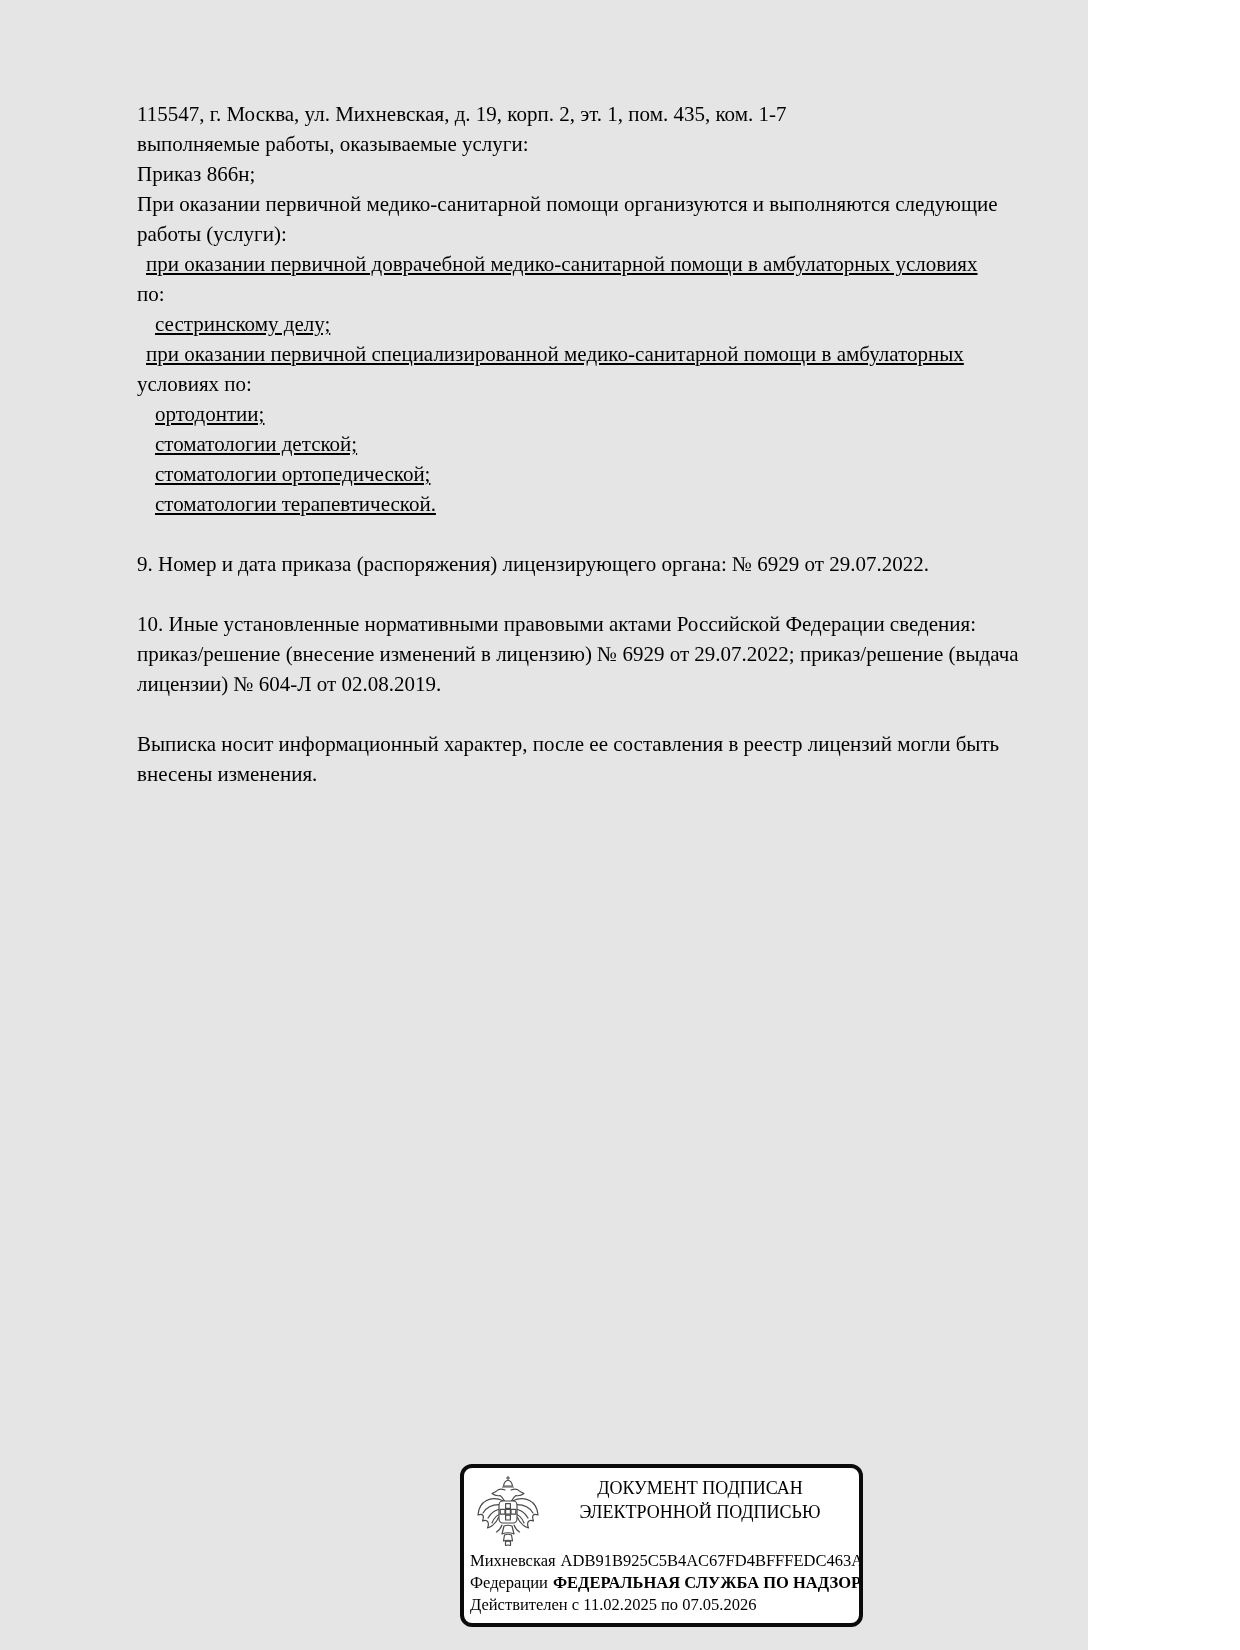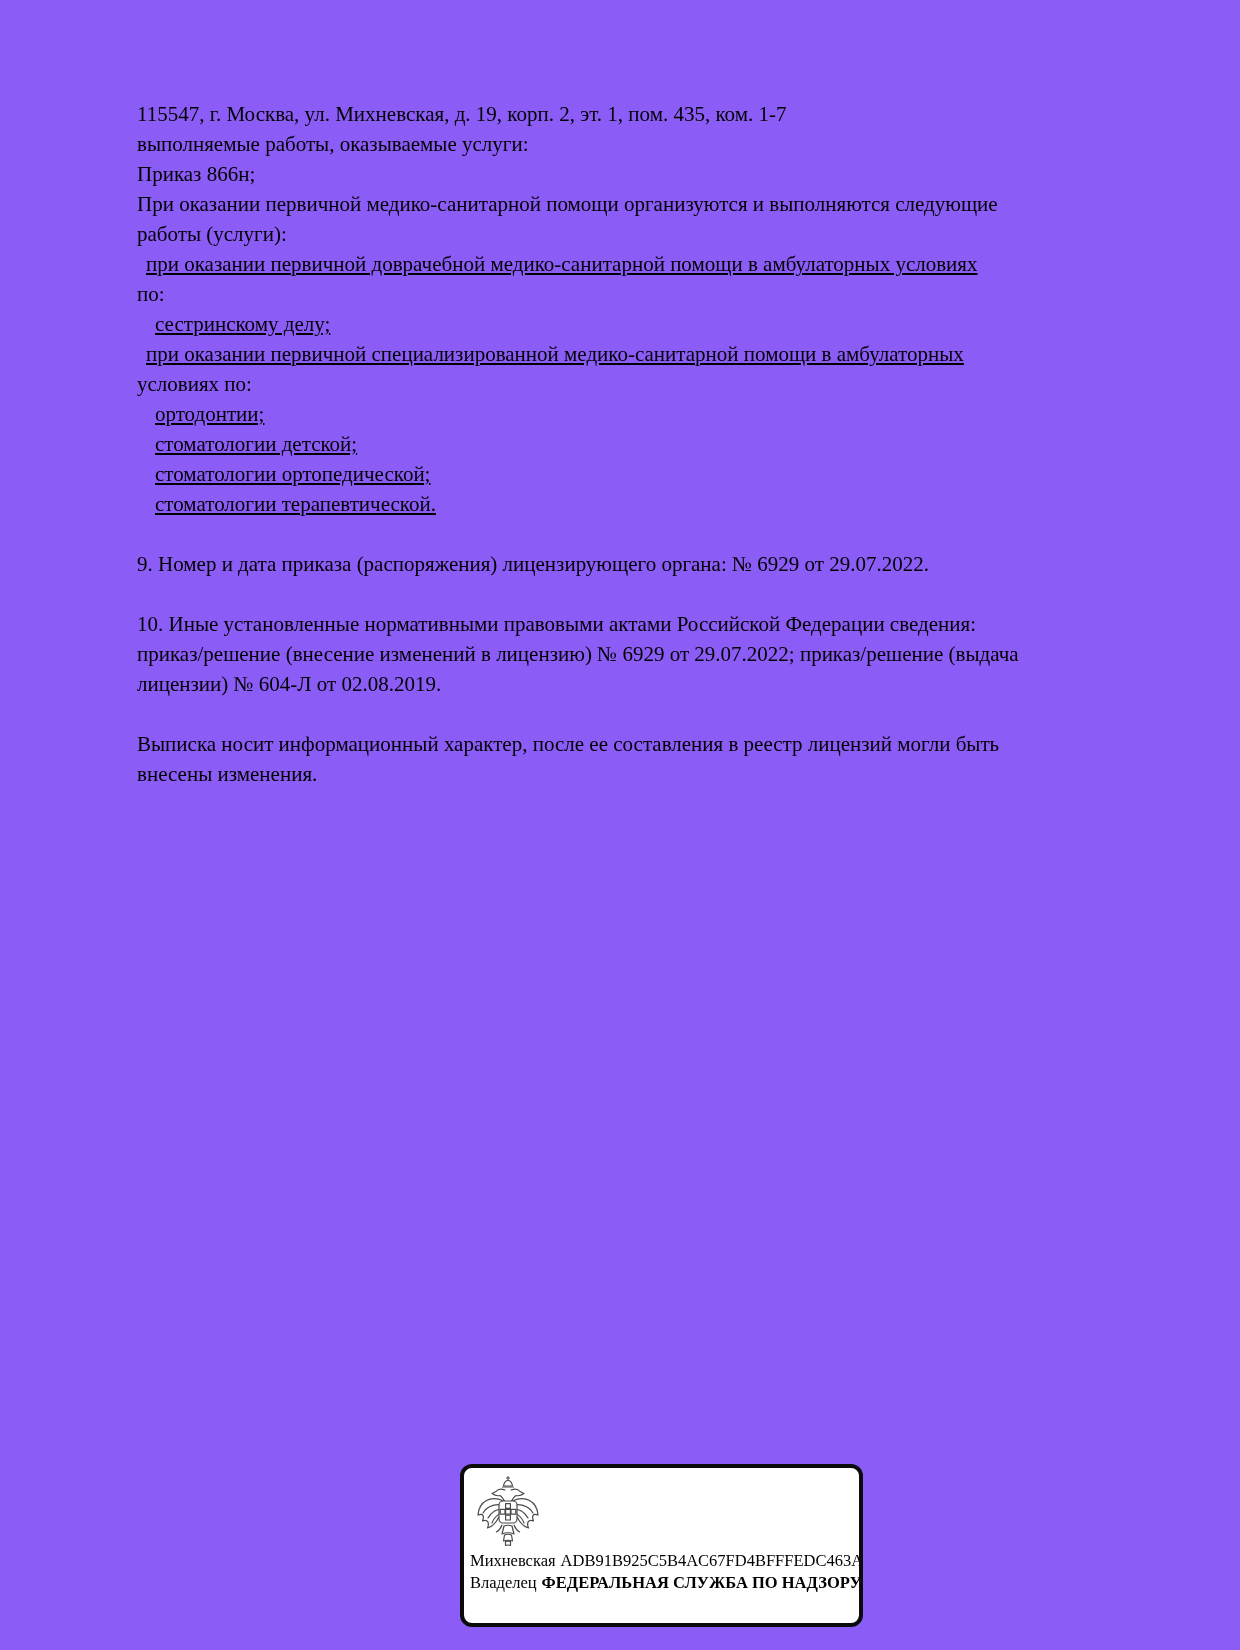--- a/index.html
+++ b/index.html
@@ -1,20 +1,20 @@
 <!DOCTYPE html>
 <html lang="ru"><head>
 <meta charset="utf-8">
 <style>
   html, body { margin: 0; padding: 0; background: #ffffff; }
   .page {
     position: relative;
-    width: 1240px;
+    width: 1088px;
     height: 1650px;
-    background: #8b5cf6;
+    background: #e5e5e5;
     overflow: hidden;
     font-family: "Liberation Serif", serif;
     color: #000000;
   }
 
   
   .doc-text {
     position: absolute;
     left: 137px;
     top: 99px;
@@ -107,24 +107,29 @@
 
           <path d="M27 50 Q25 55 21.5 57 M39 50 Q41 55 44.5 57"></path>
 
           <path d="M29 51 Q33 49.5 37 51 L39 59 Q33 56.5 27 59 Z"></path>
           <path d="M29.5 60 Q33 58.5 36.5 60 L37.5 66 Q33 64.5 28.5 66 Z"></path>
           <path d="M30.5 66.5 Q33 65.7 35.5 66.5 L35.5 70.5 Q33 69.5 30.5 70.5 Z"></path>
         </g>
       </svg>
     </span>
 
+    <div class="stamp-title">
+      <div>ДОКУМЕНТ ПОДПИСАН</div>
+      <div>ЭЛЕКТРОННОЙ ПОДПИСЬЮ</div>
+    </div>
 
     <div class="stamp-lines">
       <div class="stamp-line">
         <span class="lbl">Михневская</span><span>ADB91B925C5B4AC67FD4BFFFEDC463AE</span>
       </div>
       <div class="stamp-line">
-        <span class="lbl">Владелец</span><span class="bold">ФЕДЕРАЛЬНАЯ СЛУЖБА ПО НАДЗОРУ В СФ</span>
+        <span class="lbl">Федерации</span><span class="bold">ФЕДЕРАЛЬНАЯ СЛУЖБА ПО НАДЗОРУ В СФ</span>
       </div>
+      <div class="stamp-line">Действителен с 11.02.2025 по 07.05.2026</div>
     </div>
   </div>
 
 </div>
 
 </body></html>

